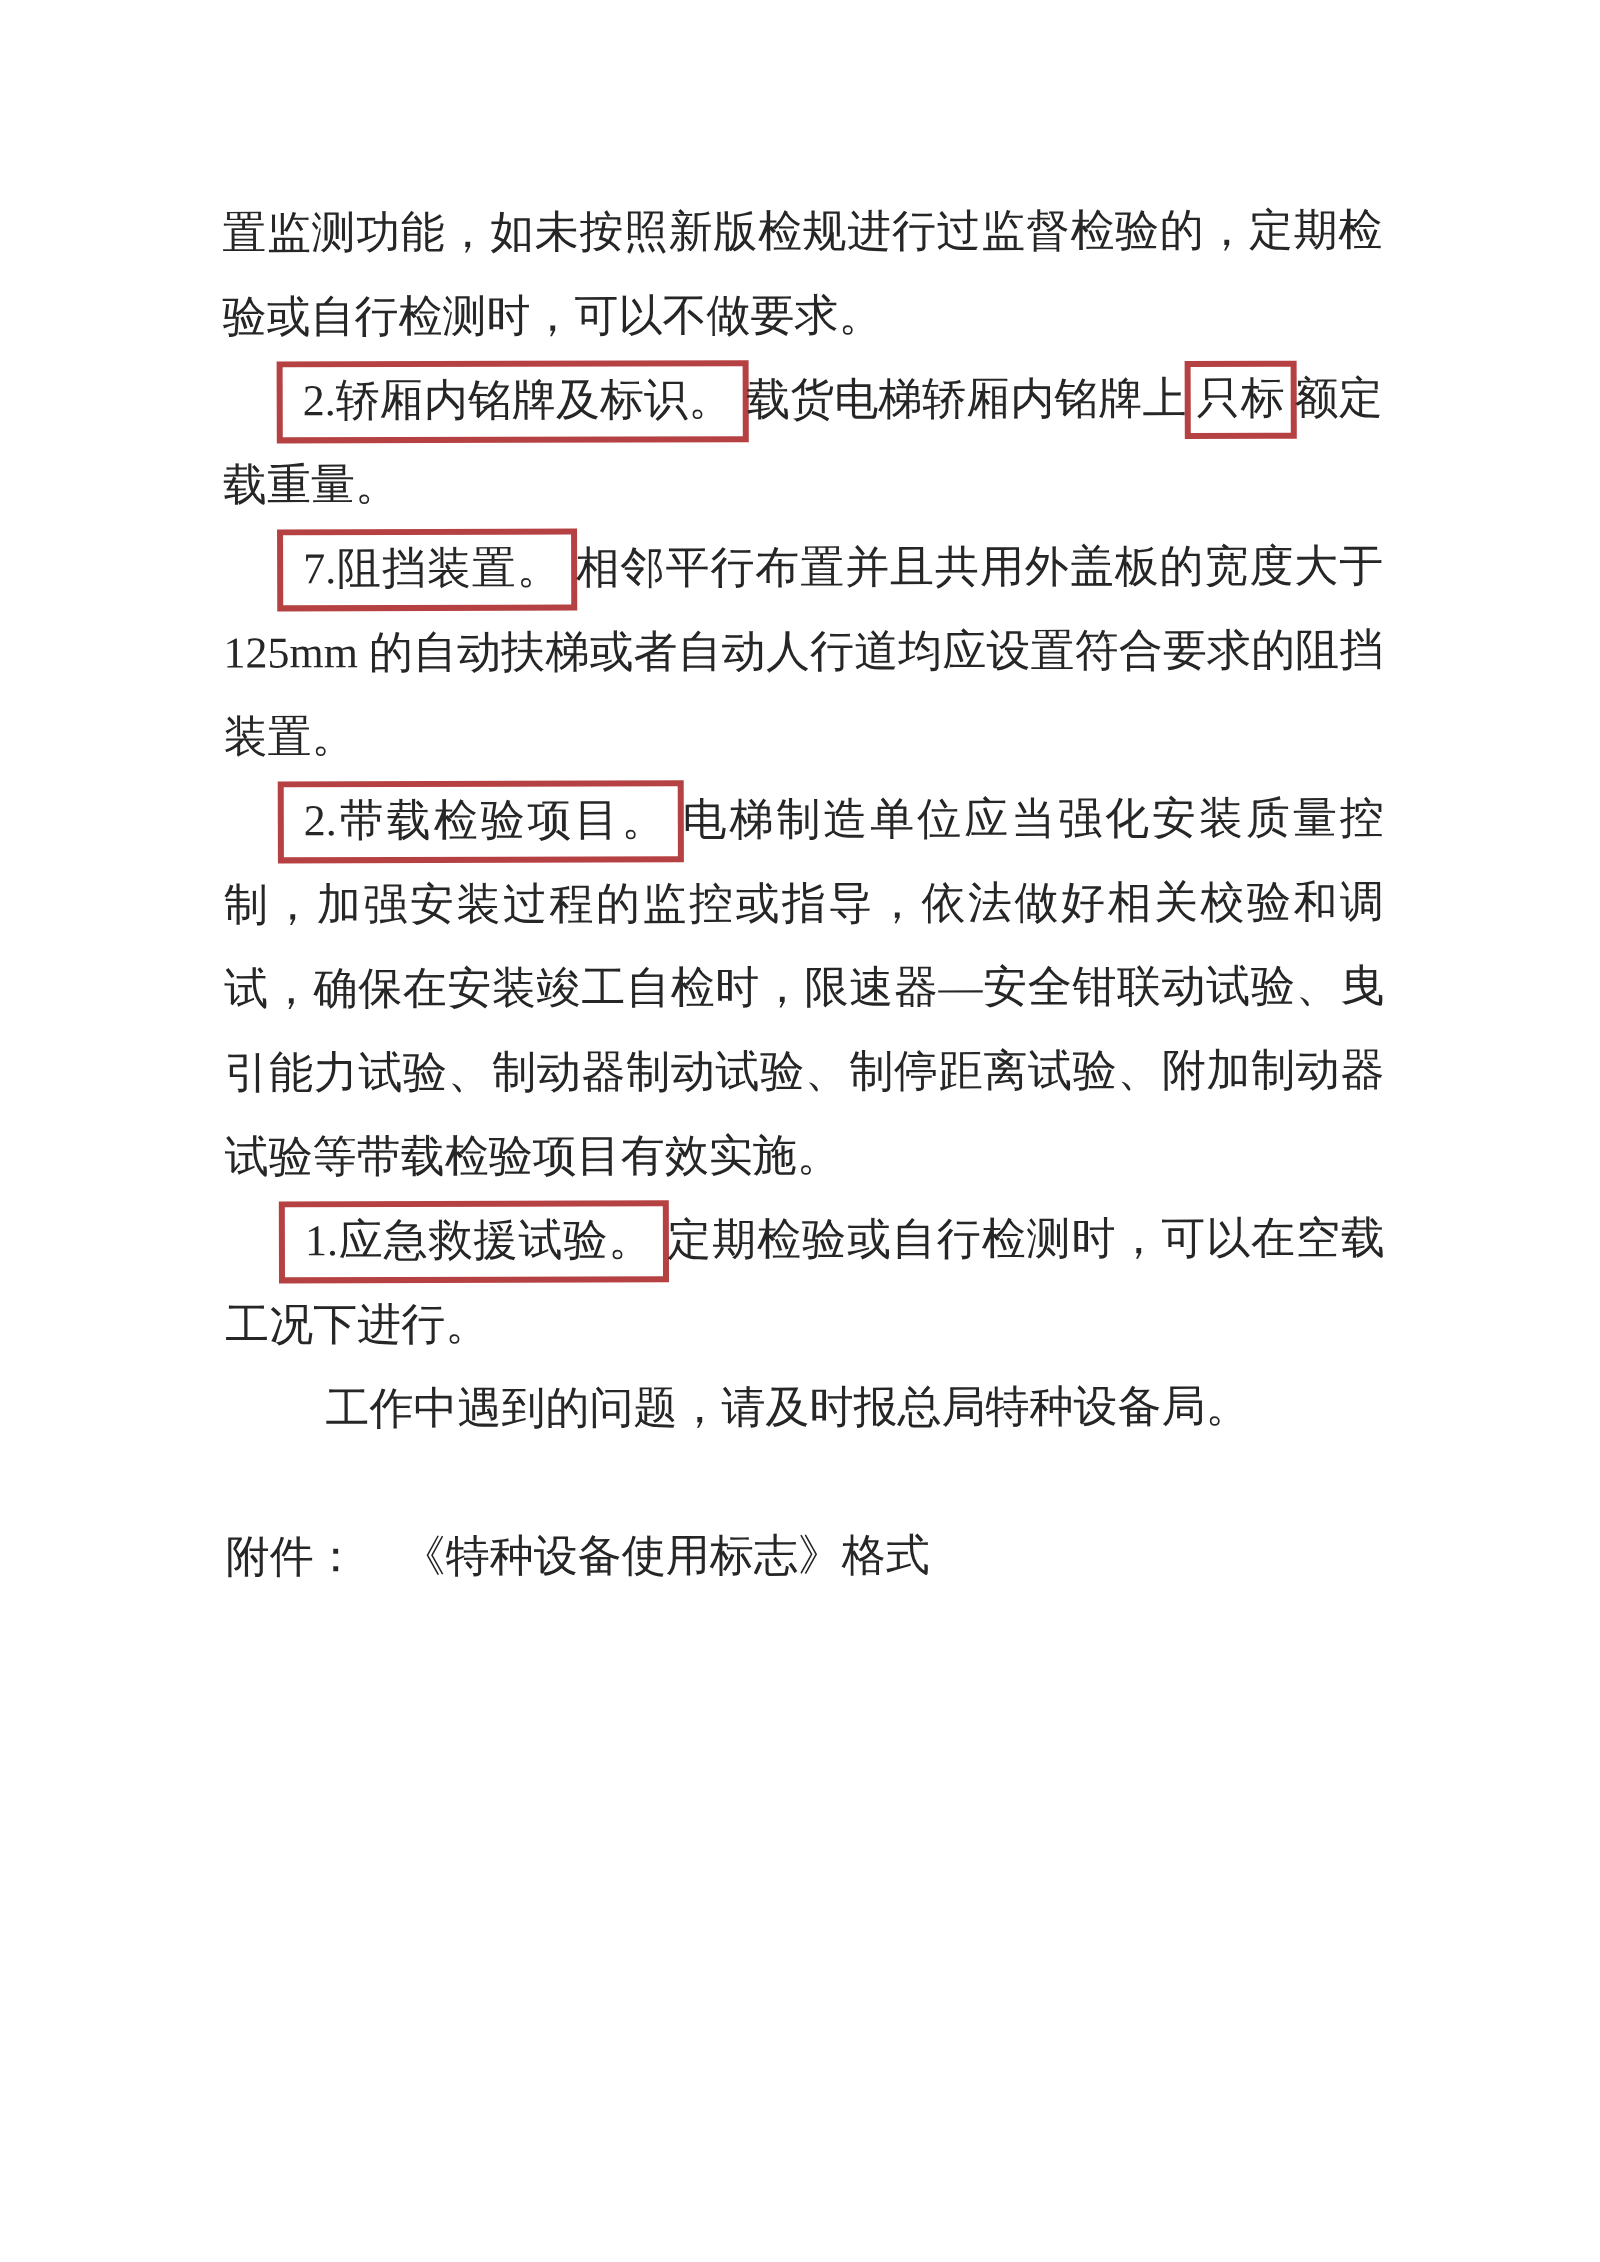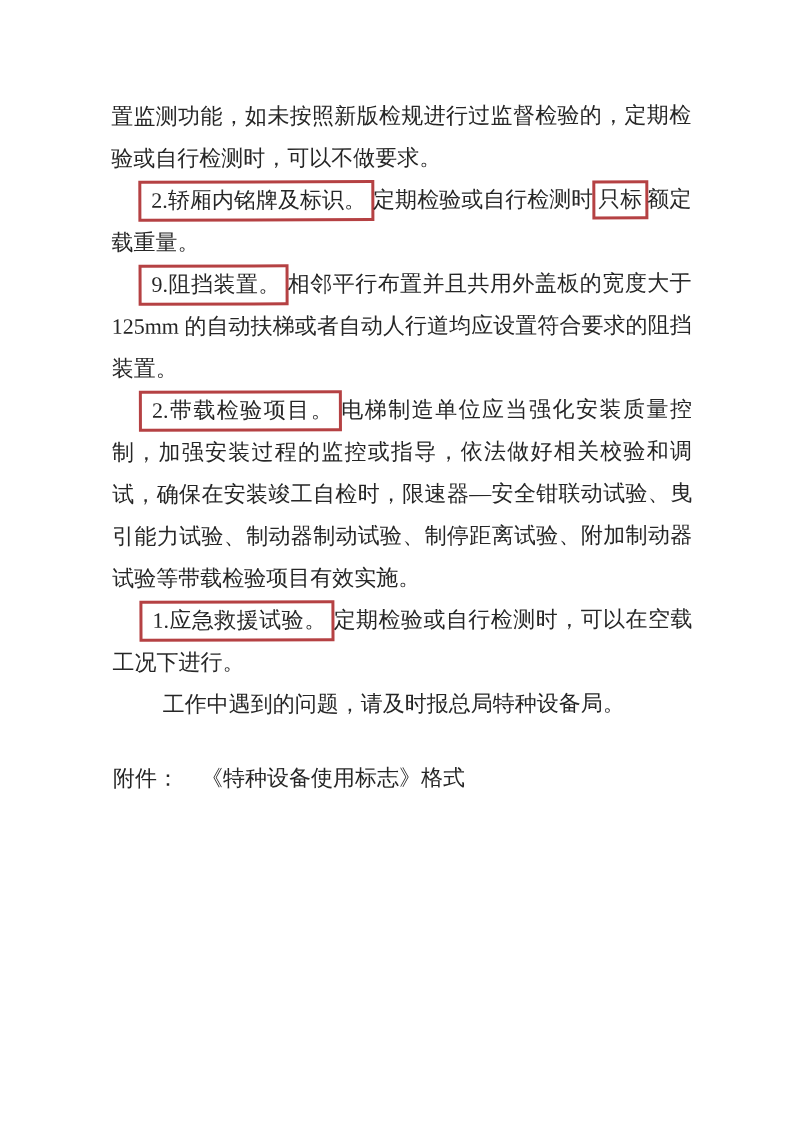--- a/index.html
+++ b/index.html
@@ -90,22 +90,22 @@
   }
 </style>
 </head>
 <body>
 
 <div class="page">
 
   <div class="content">
 
     <p style="text-indent: 0px;"><span>置监测功能，如未按照新版检规进行过监督检验的，定期检验或自行检测时，可以不做要求。</span></p>
-      <p style="text-indent: 28px;"><span class="redbox">2.轿厢内铭牌及标识。</span><span>定期检验或自行检测时</span><span class="redbox small">只标</span><span>额定载重量。</span></p>
-      <p style="text-indent: 28px;"><span class="redbox">9.阻挡装置。</span><span>相邻平行布置并且共用外盖板的宽度大于125mm 的自动扶梯或者自动人行道均应设置符合要求的阻挡装置。</span></p>
+      <p style="text-indent: 28px;"><span class="redbox">2.轿厢内铭牌及标识。</span><span>载货电梯轿厢内铭牌上</span><span class="redbox small">只标</span><span>额定载重量。</span></p>
+      <p style="text-indent: 28px;"><span class="redbox">7.阻挡装置。</span><span>相邻平行布置并且共用外盖板的宽度大于125mm 的自动扶梯或者自动人行道均应设置符合要求的阻挡装置。</span></p>
       <p style="text-indent: 28px;"><span class="redbox">2.带载检验项目。</span><span>电梯制造单位应当强化安装质量控制，加强安装过程的监控或指导，依法做好相关校验和调试，确保在安装竣工自检时，限速器—安全钳联动试验、曳引能力试验、制动器制动试验、制停距离试验、附加制动器试验等带载检验项目有效实施。</span></p>
       <p style="text-indent: 28px;"><span class="redbox">1.应急救援试验。</span><span>定期检验或自行检测时，可以在空载工况下进行。</span></p>
       <p style="text-indent: 50px;"><span>工作中遇到的问题，请及时报总局特种设备局。</span></p>
       <p class="attachment">附件：　《特种设备使用标志》格式</p>
   </div>
 
   <div class="signature">
     <div>市场监管总局</div>
   </div>
 

